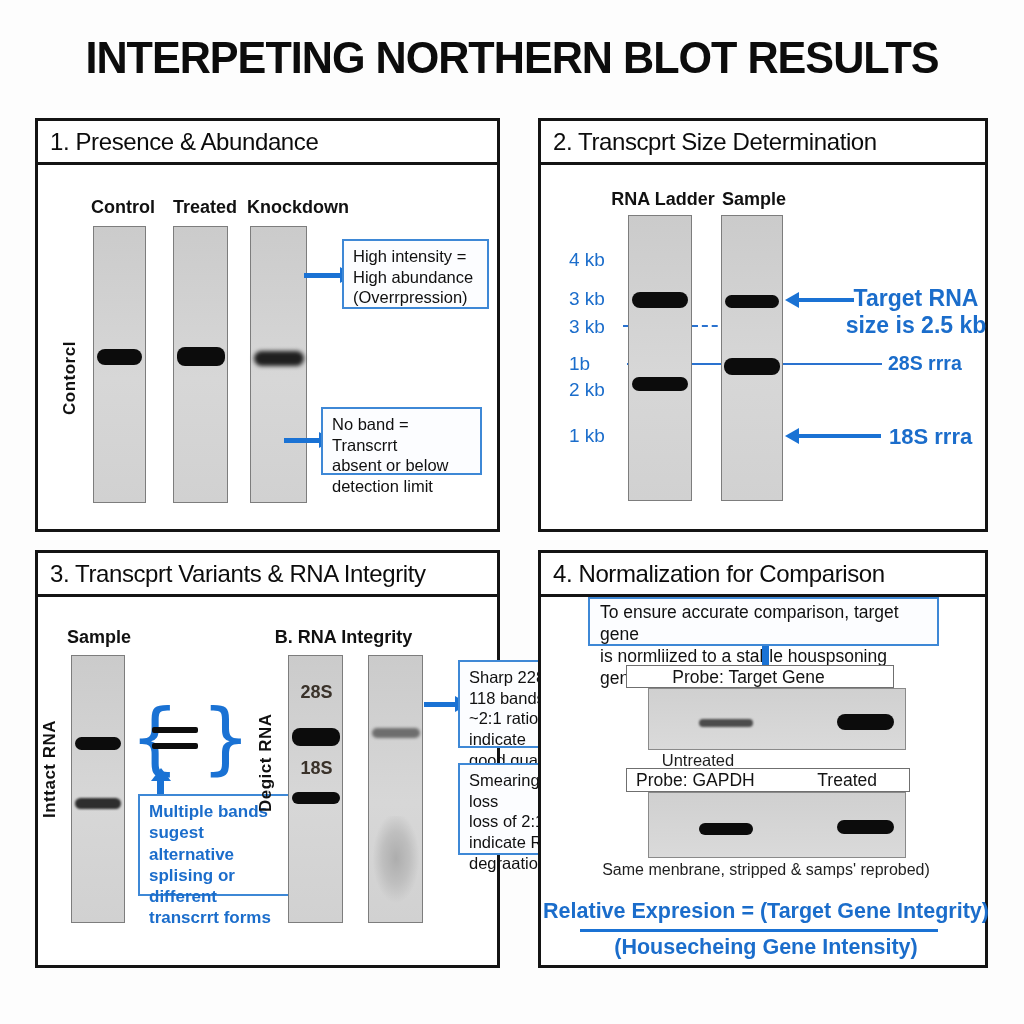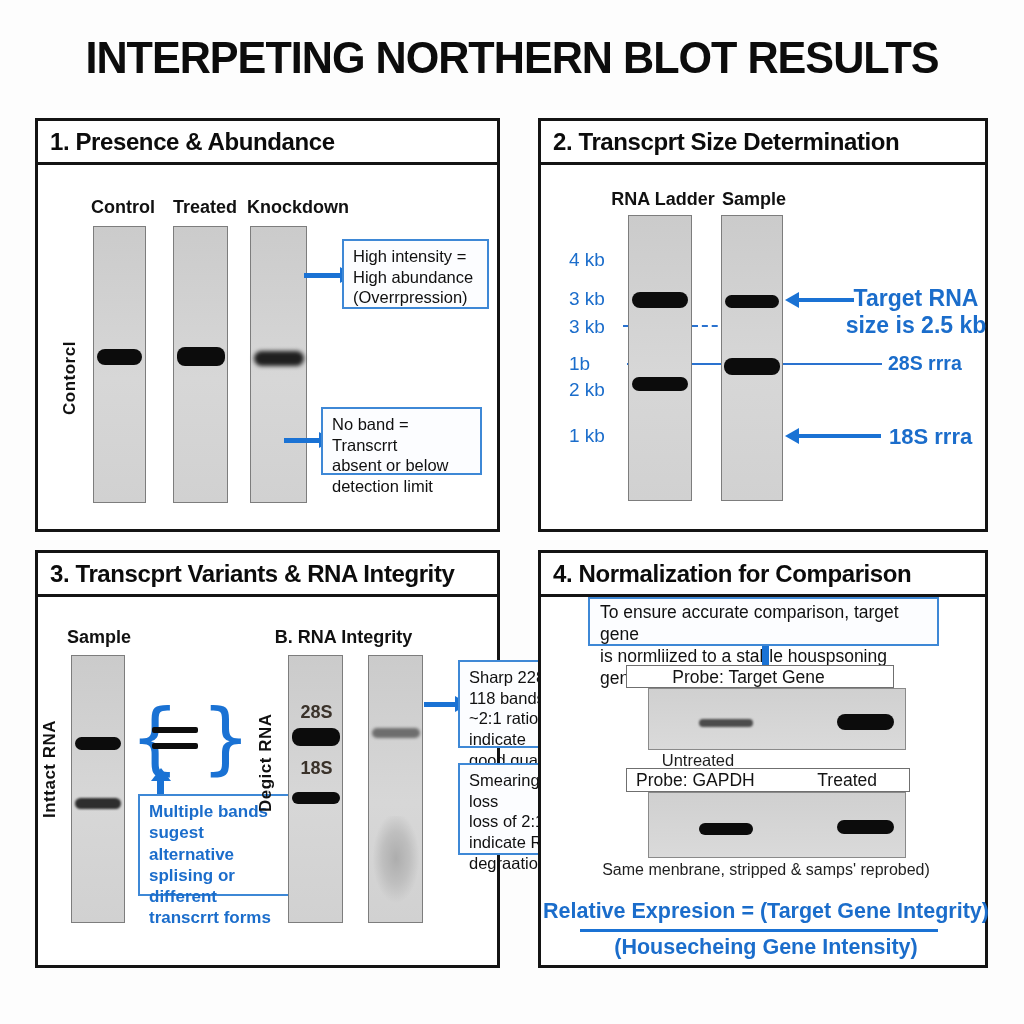--- a/index.html
+++ b/index.html
@@ -8,21 +8,21 @@
     background:#fdfdfd; overflow:hidden;
     font-family:"Liberation Sans", sans-serif; color:#111;
   }
   .main-title {
     position:absolute; top:33px; left:0; width:1024px; text-align:center;
     font-size:44px; font-weight:bold; letter-spacing:-1px; transform:scaleX(0.98);
     color:#0c0c0c;
   }
   .panel { position:absolute; background:#fff; border:3px solid #141414; box-sizing:border-box; }
   .panel-header {
-    font-weight:bold; font-size:24px; letter-spacing:-0.4px;
+    font-weight:normal; font-size:24px; letter-spacing:-0.4px;
     padding:7px 12px 6px 12px; border-bottom:3px solid #141414; color:#0c0c0c;
     white-space:nowrap;
   }
   .lane {
     position:absolute; box-sizing:border-box;
     background:linear-gradient(180deg,#cbcbcb 0%,#d7d7d7 55%,#d1d1d1 100%);
     border:1.5px solid #7d7d7d;
   }
   .band { position:absolute; background:#0c0c0c; border-radius:8px; filter:blur(0.7px); }
   .band.fuzzy { background:#1f1f1f; filter:blur(2.2px); }
@@ -160,21 +160,21 @@
   <div class="bbar" style="left:114px; top:190px; width:46px;"></div>
   <div class="brace" style="left:163px; top:156px;">}</div>
   <div class="arrow-u" style="left:119px; top:227px; height:32px;"></div>
 
   <div class="callout blue-text-box" style="left:100px; top:241px; width:153px; height:102px;">Multiple bands
 sugest alternative
 splising or different
 transcrrt forms</div>
 
   <div class="lane" style="left:250px; top:102px; width:55px; height:268px;">
-    <div class="inlane-label" style="left:0; top:26px; width:55px;margin-top:20px;">28S</div>
+    <div class="inlane-label" style="left:0; top:26px; width:55px;">28S</div>
     <div class="band" style="left:3px; top:72px; width:48px; height:18px;"></div>
     <div class="inlane-label" style="left:0; top:102px; width:55px;">18S</div>
     <div class="band" style="left:3px; top:136px; width:48px; height:12px;"></div>
   </div>
   <div class="vlabel" style="left:218px; top:140px; height:140px;">Degict RNA</div>
 
   <div class="lane" style="left:330px; top:102px; width:55px; height:268px;">
     <div class="band faint" style="left:3px; top:72px; width:48px; height:10px;"></div>
     <div class="smear" style="left:2px; top:160px; width:50px; height:105px;"></div>
   </div>

